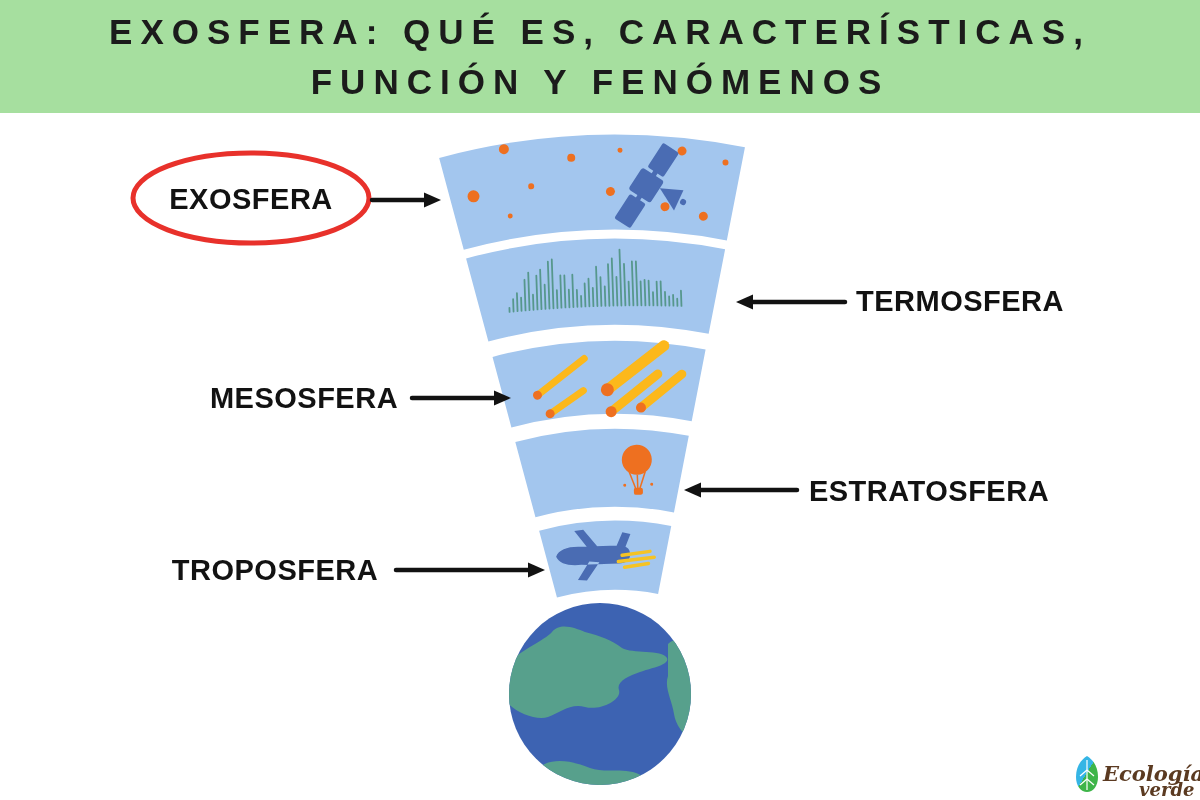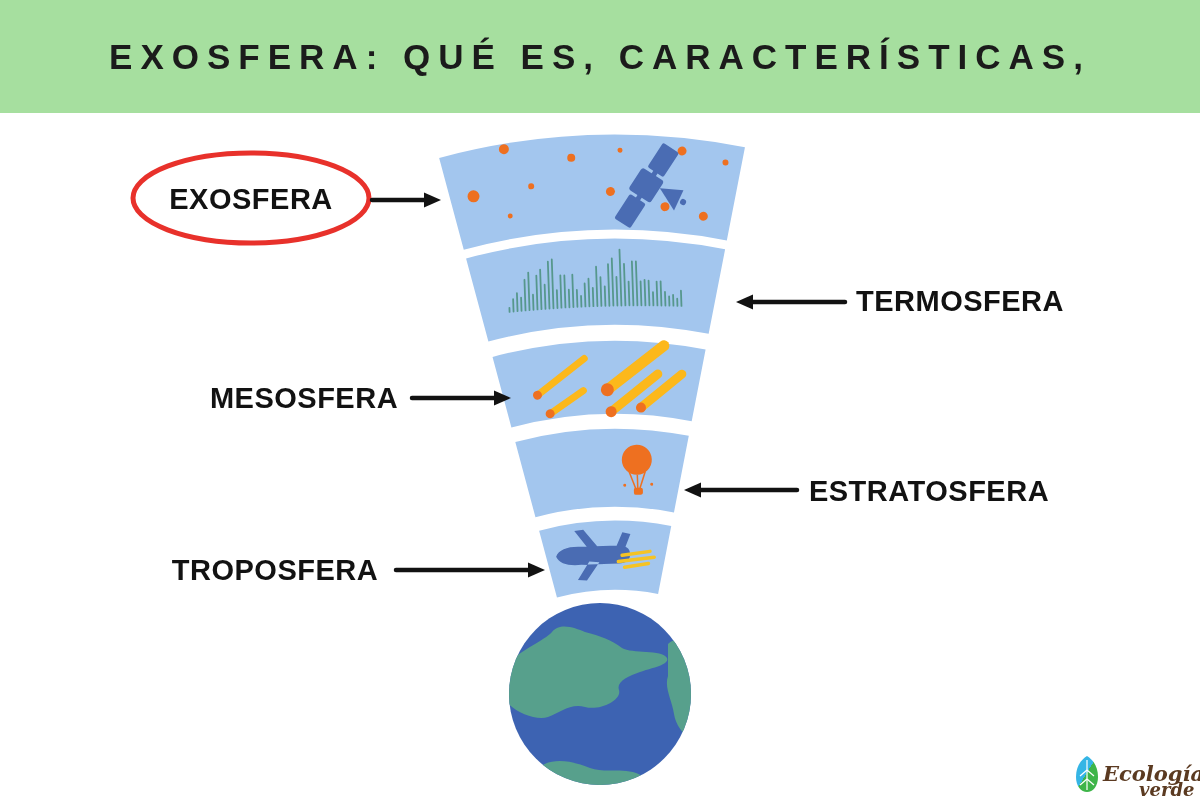--- a/index.html
+++ b/index.html
@@ -35,20 +35,21 @@
     font-style:italic;
     font-weight:bold;
     fill:#5b3a21;
   }
 </style>
 </head>
 <body>
 
 <div class="banner">
   <div class="t-line">EXOSFERA: QUÉ ES, CARACTERÍSTICAS,</div>
+  <div class="t-line">FUNCIÓN Y FENÓMENOS</div>
 </div>
 
 <svg class="diagram" width="1200" height="800" viewBox="0 0 1200 800">
 
   <defs>
     <clipPath id="earthClip">
         <circle cx="600" cy="694" r="91"></circle>
       </clipPath>
     <linearGradient id="leafGrad" x1="0" y1="0" x2="1" y2="1">
       <stop offset="0.48" stop-color="#35b5e5"></stop>

